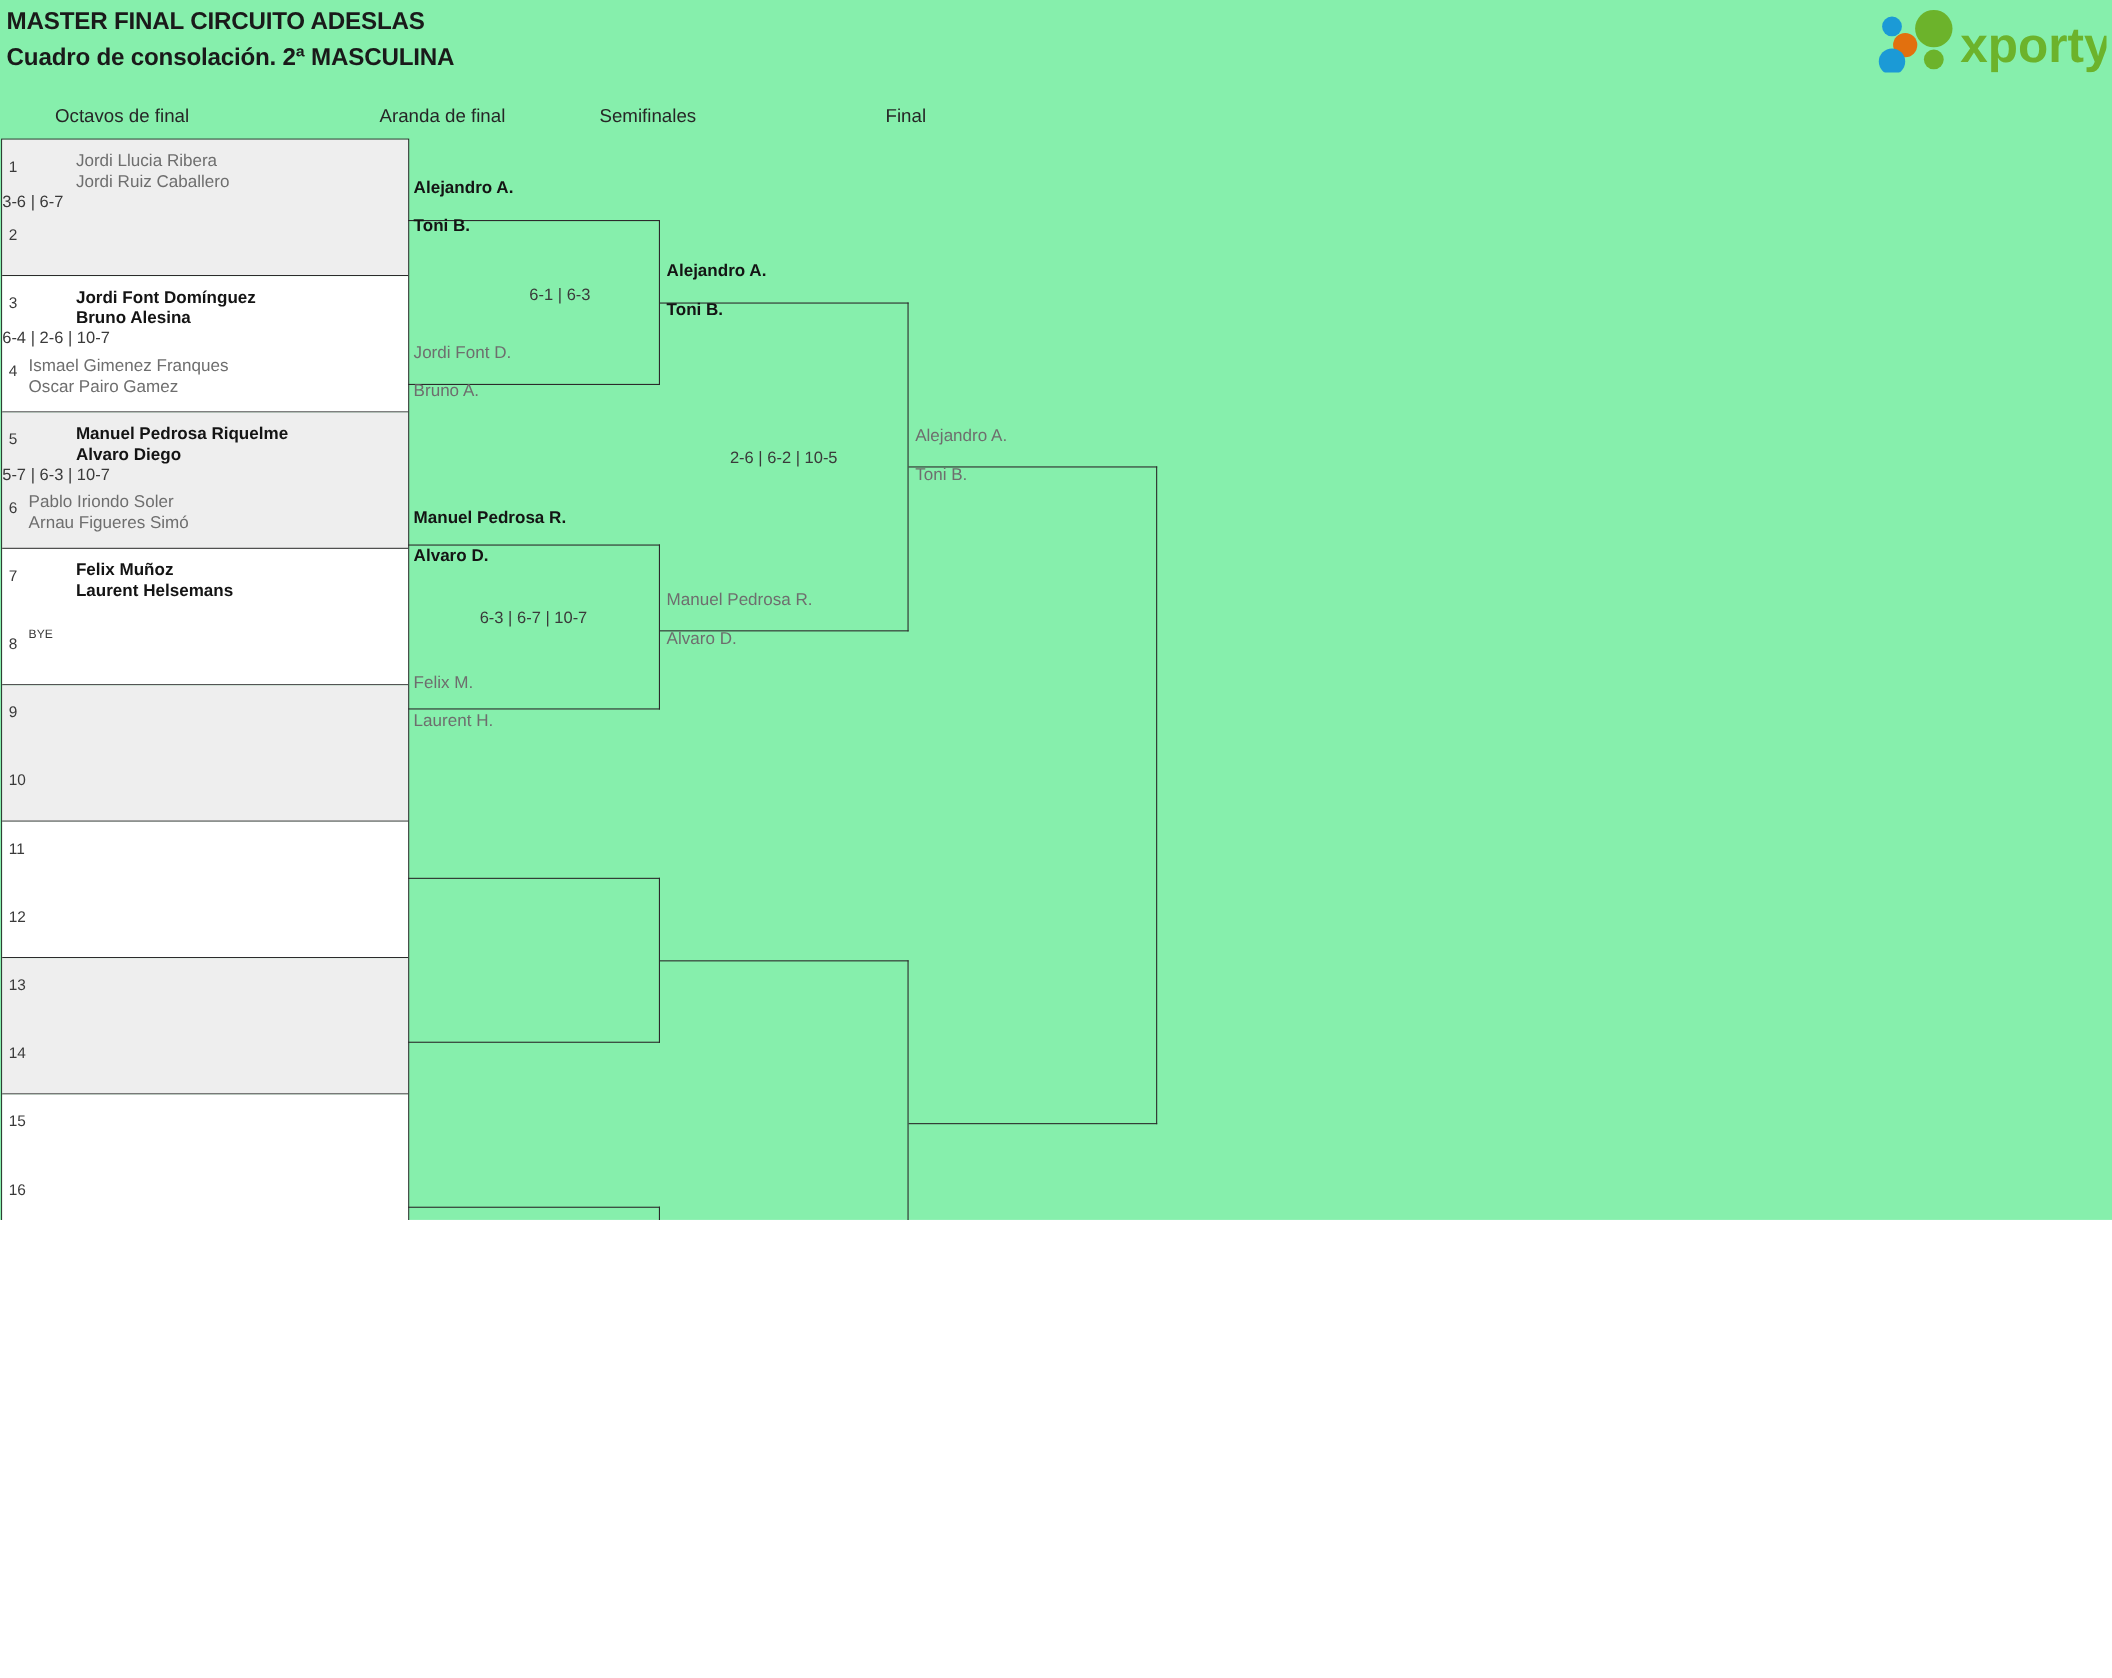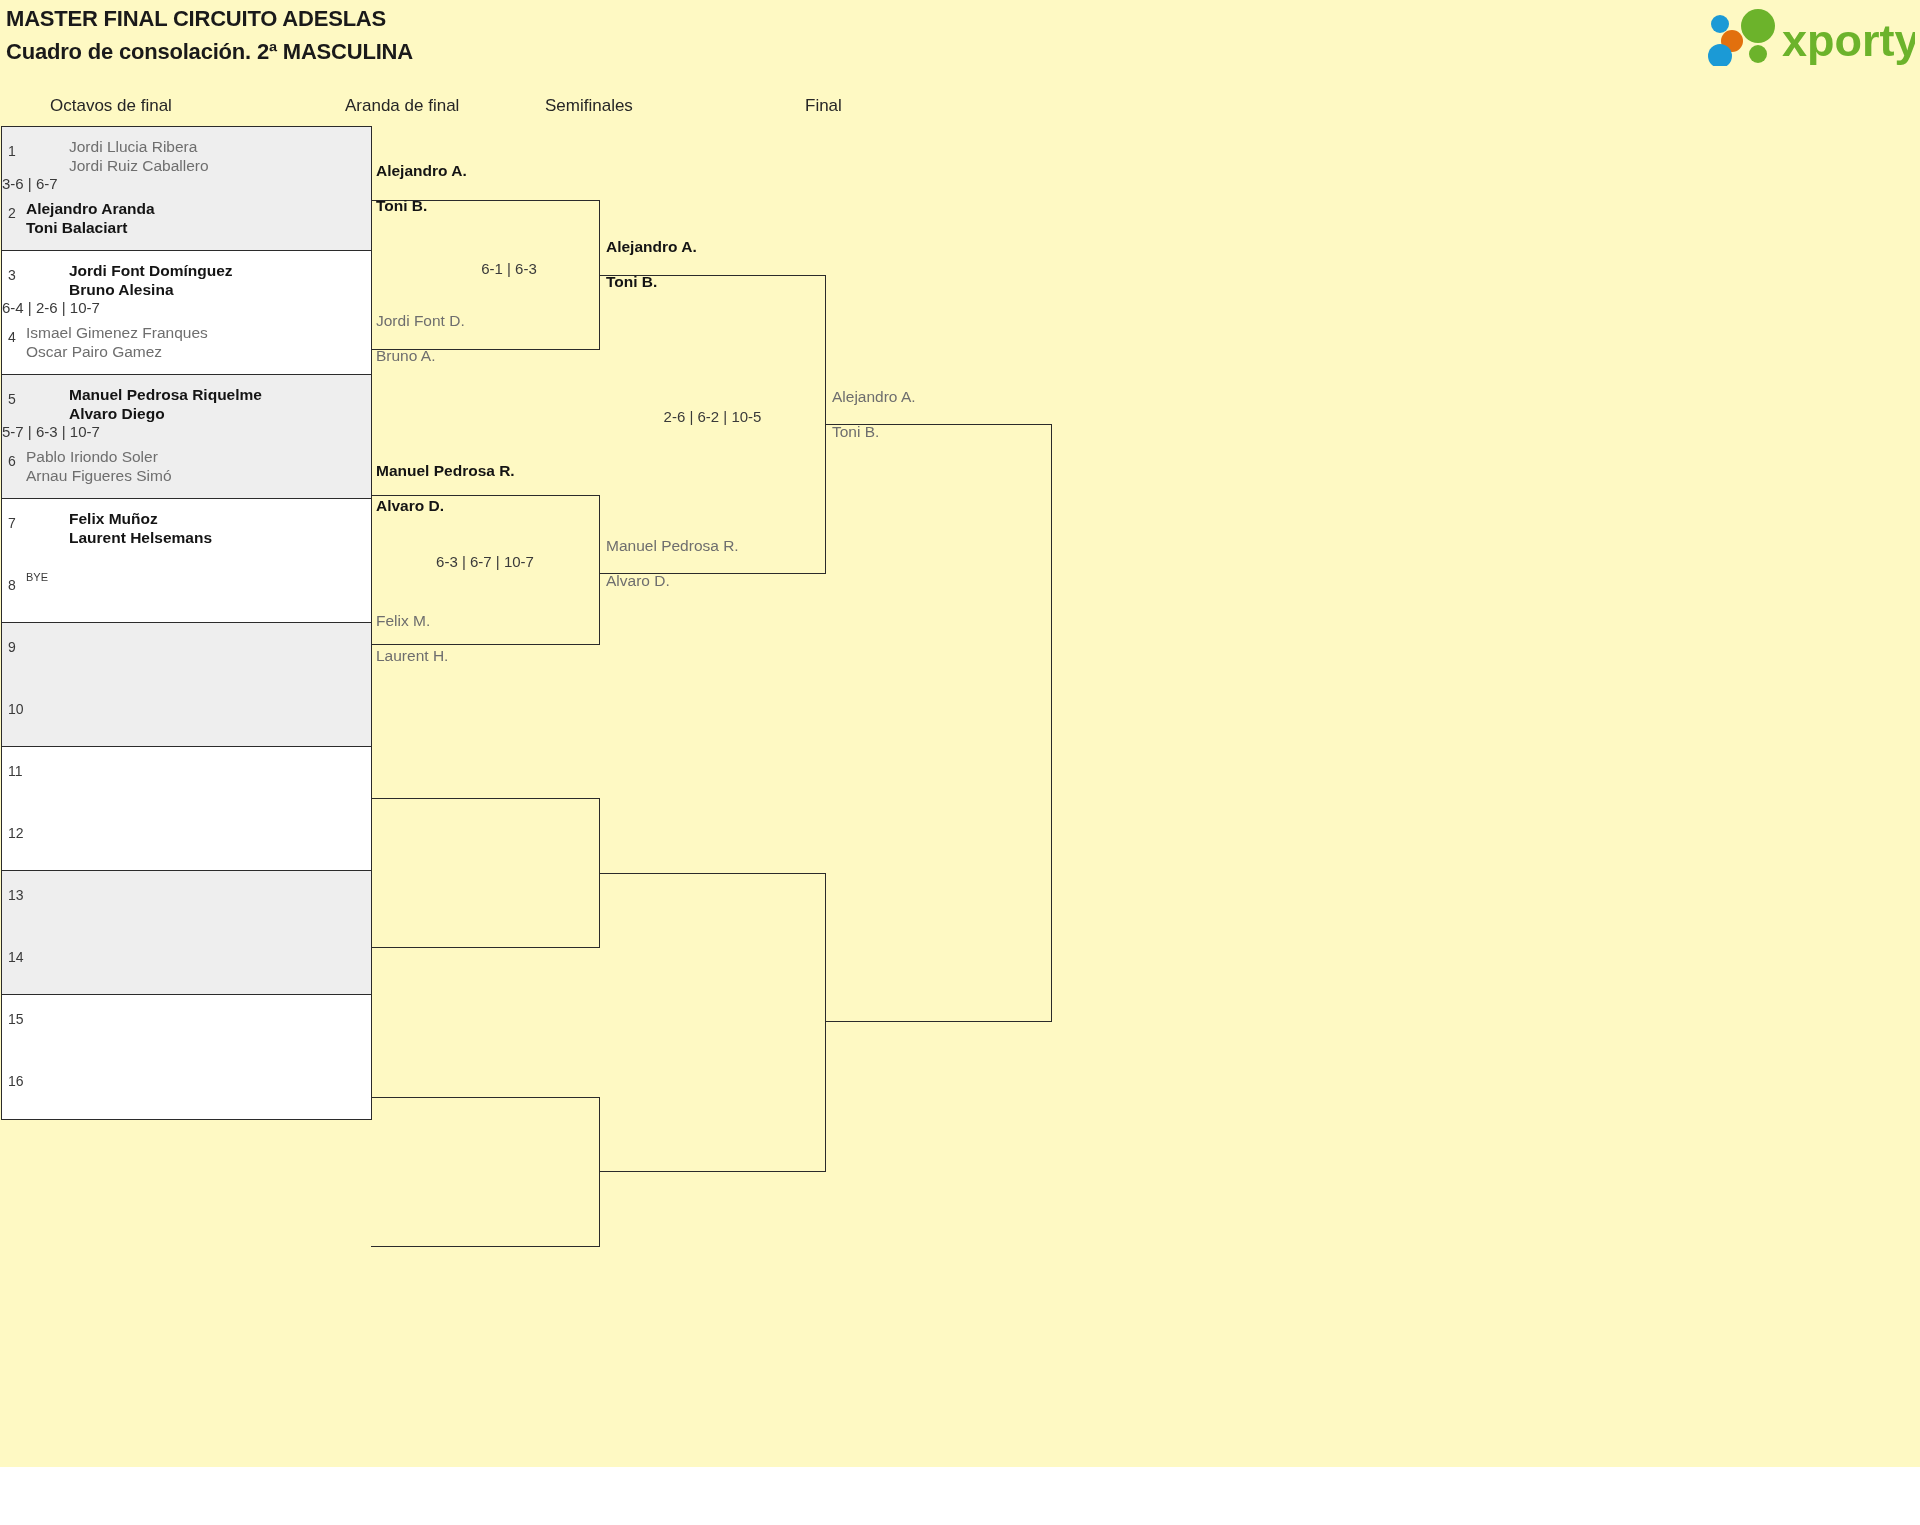--- a/index.html
+++ b/index.html
@@ -4,22 +4,22 @@
 <style>
   * { box-sizing: border-box; }
   html, body {
     margin: 0; padding: 0;
     background: #ffffff;
     font-family: "Liberation Sans", sans-serif;
   }
   #page {
     position: relative;
     width: 1920px;
-    height: 1467px;
-    background: #fef9c3;
+    height: 1109px;
+    background: #86efac;
     overflow: hidden;
   }
 
   
   .title-block {
     position: absolute;
     left: 6px;
     top: 2px;
     width: 1100px;
   }
@@ -170,24 +170,20 @@
   <div class="r16-col">
 
     <div class="r16-match shaded">
       <span class="seed top">1</span>
       <div class="team top">
         <span class="ln">Jordi Llucia Ribera</span>
           <span class="ln">Jordi Ruiz Caballero</span>
       </div>
       <div class="r16-score">3-6 | 6-7</div>
       <span class="seed bot">2</span>
-      <div class="team bot win">
-        <span class="ln">Alejandro Aranda</span>
-          <span class="ln">Toni Balaciart</span>
-      </div>
     </div>
 
     <div class="r16-match">
       <span class="seed top">3</span>
       <div class="team top win">
         <span class="ln">Jordi Font Domínguez</span>
           <span class="ln">Bruno Alesina</span>
       </div>
       <div class="r16-score">6-4 | 2-6 | 10-7</div>
       <span class="seed bot">4</span>

